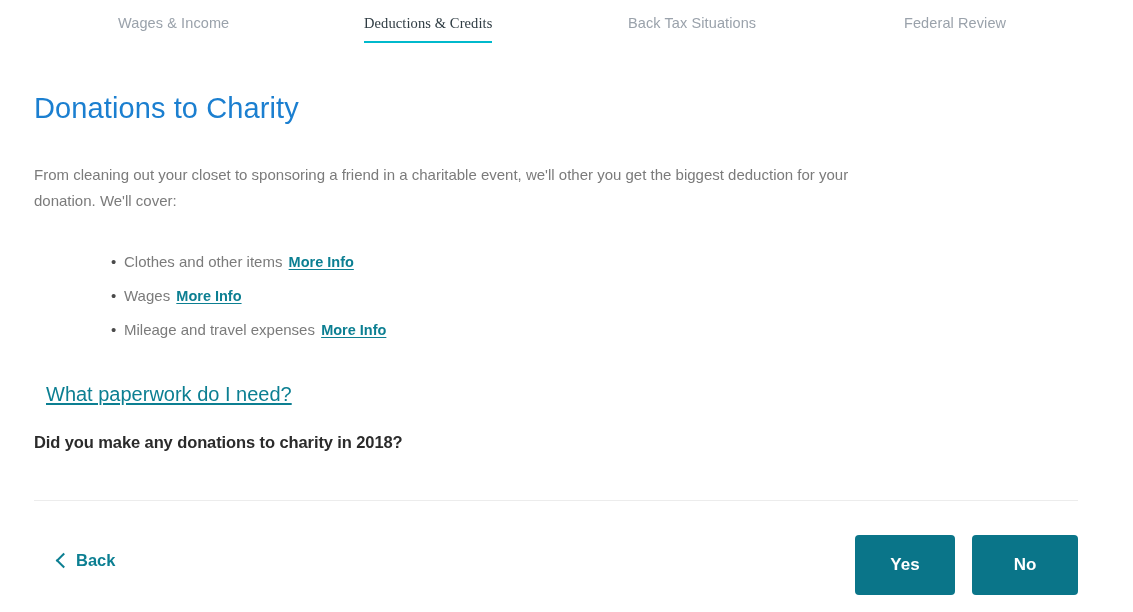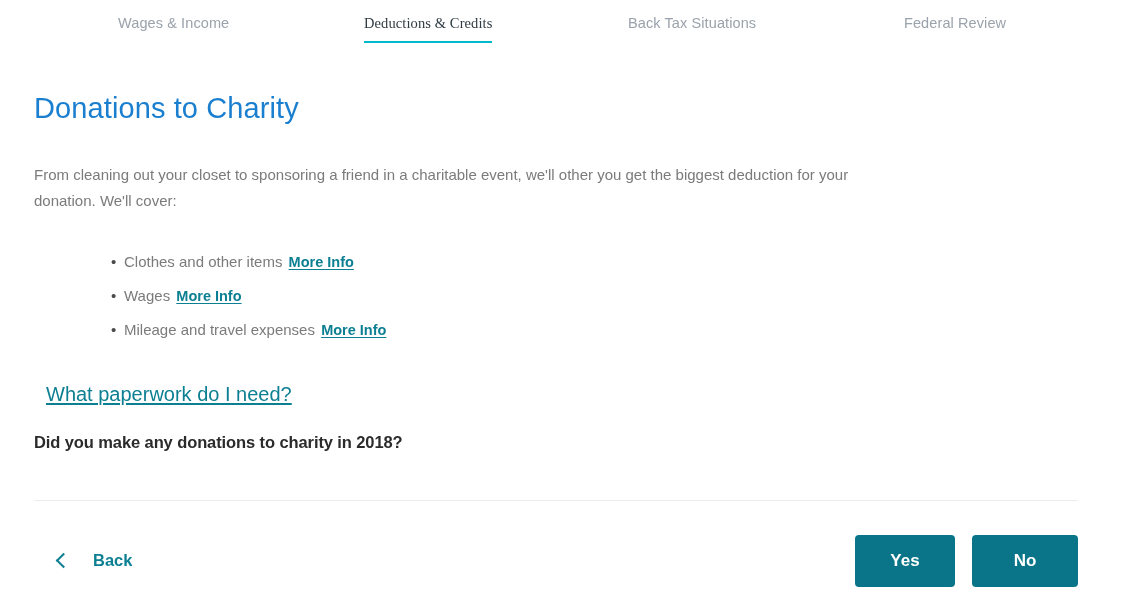--- a/index.html
+++ b/index.html
@@ -132,41 +132,41 @@
     background: #ececec;
   }
 
   
   .back-button {
     position: absolute;
     left: 58px;
     top: 551px;
     display: flex;
     align-items: center;
-    gap: 24px;
+    gap: 7px;
     color: #0c7f92;
     font-size: 16.5px;
     font-weight: bold;
     cursor: pointer;
     user-select: none;
   }
   .chevron-left {
     display: inline-block;
     width: 9px;
     height: 9px;
     border-left: 2px solid #0c7f92;
     border-bottom: 2px solid #0c7f92;
     transform: rotate(45deg);
     margin-bottom: 1px;
   }
 
   .btn {
     position: absolute;
     top: 535px;
-    height: 52px;
+    height: 60px;
     border: none;
     border-radius: 4px;
     background: #0a7589;
     color: #ffffff;
     font-family: "Liberation Sans", sans-serif;
     font-size: 17px;
     font-weight: bold;
     cursor: pointer;
     padding: 11px;
   }

